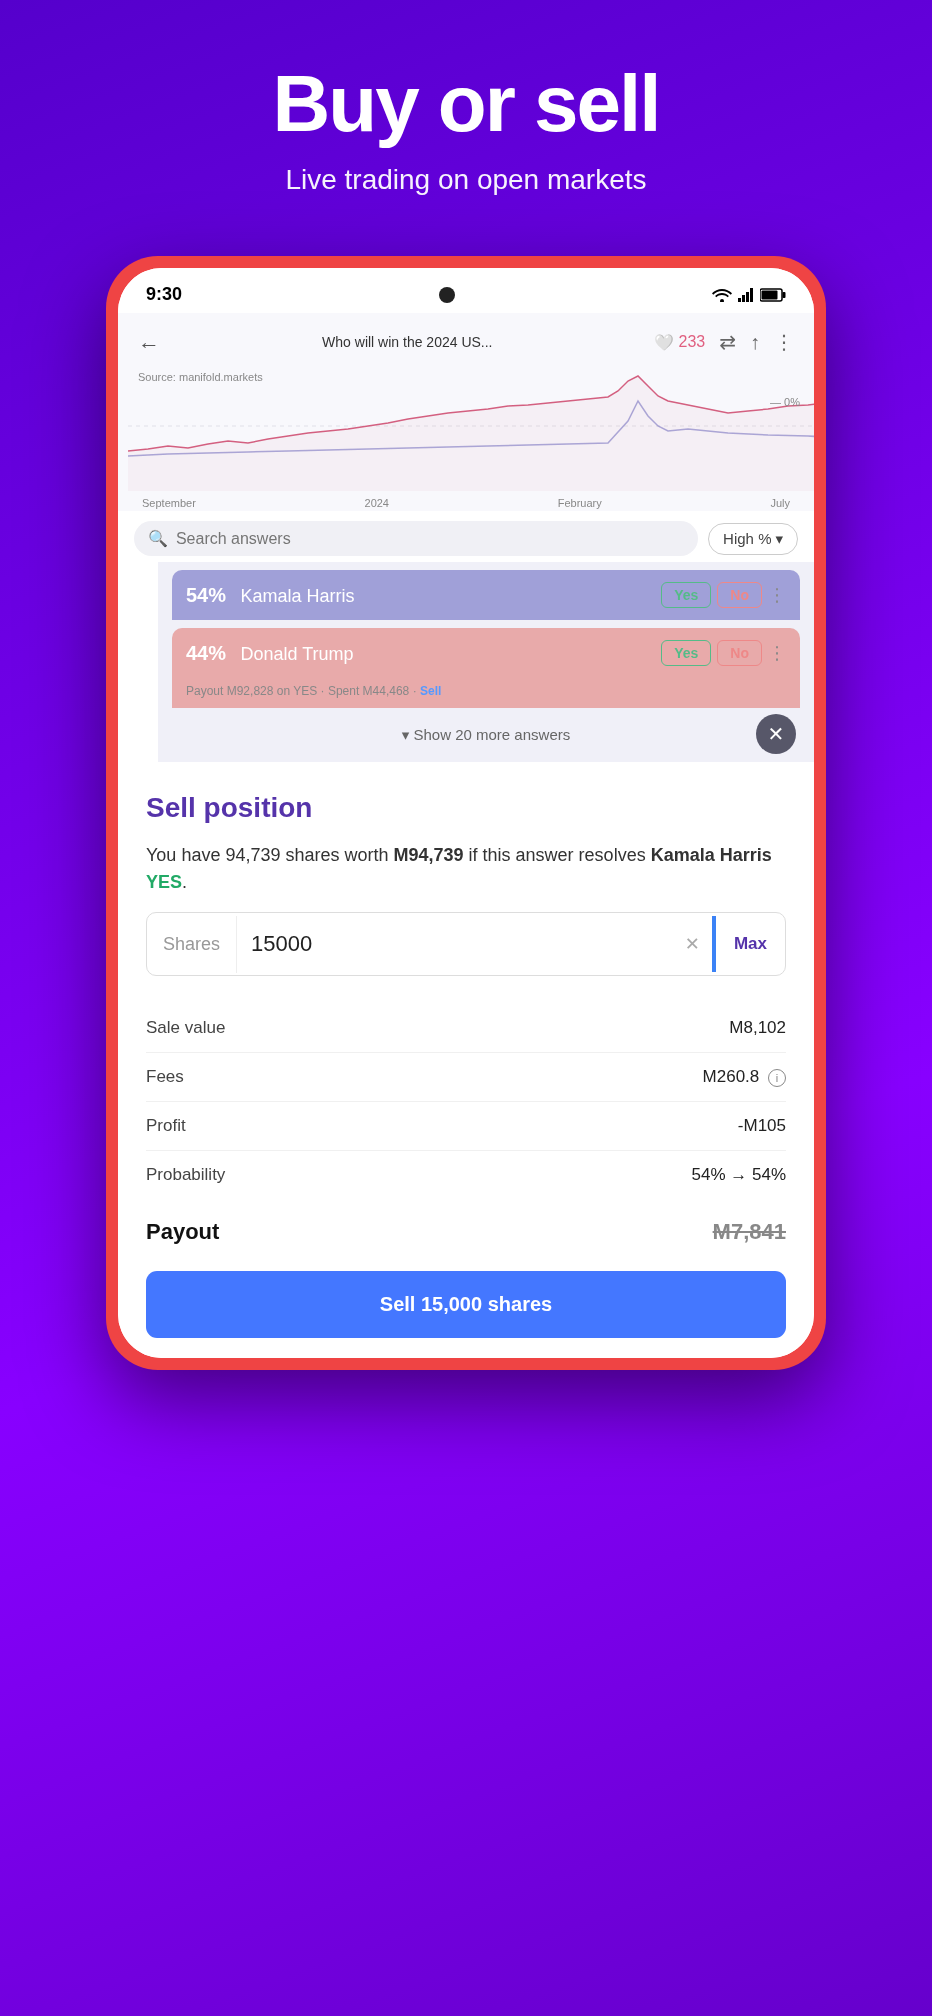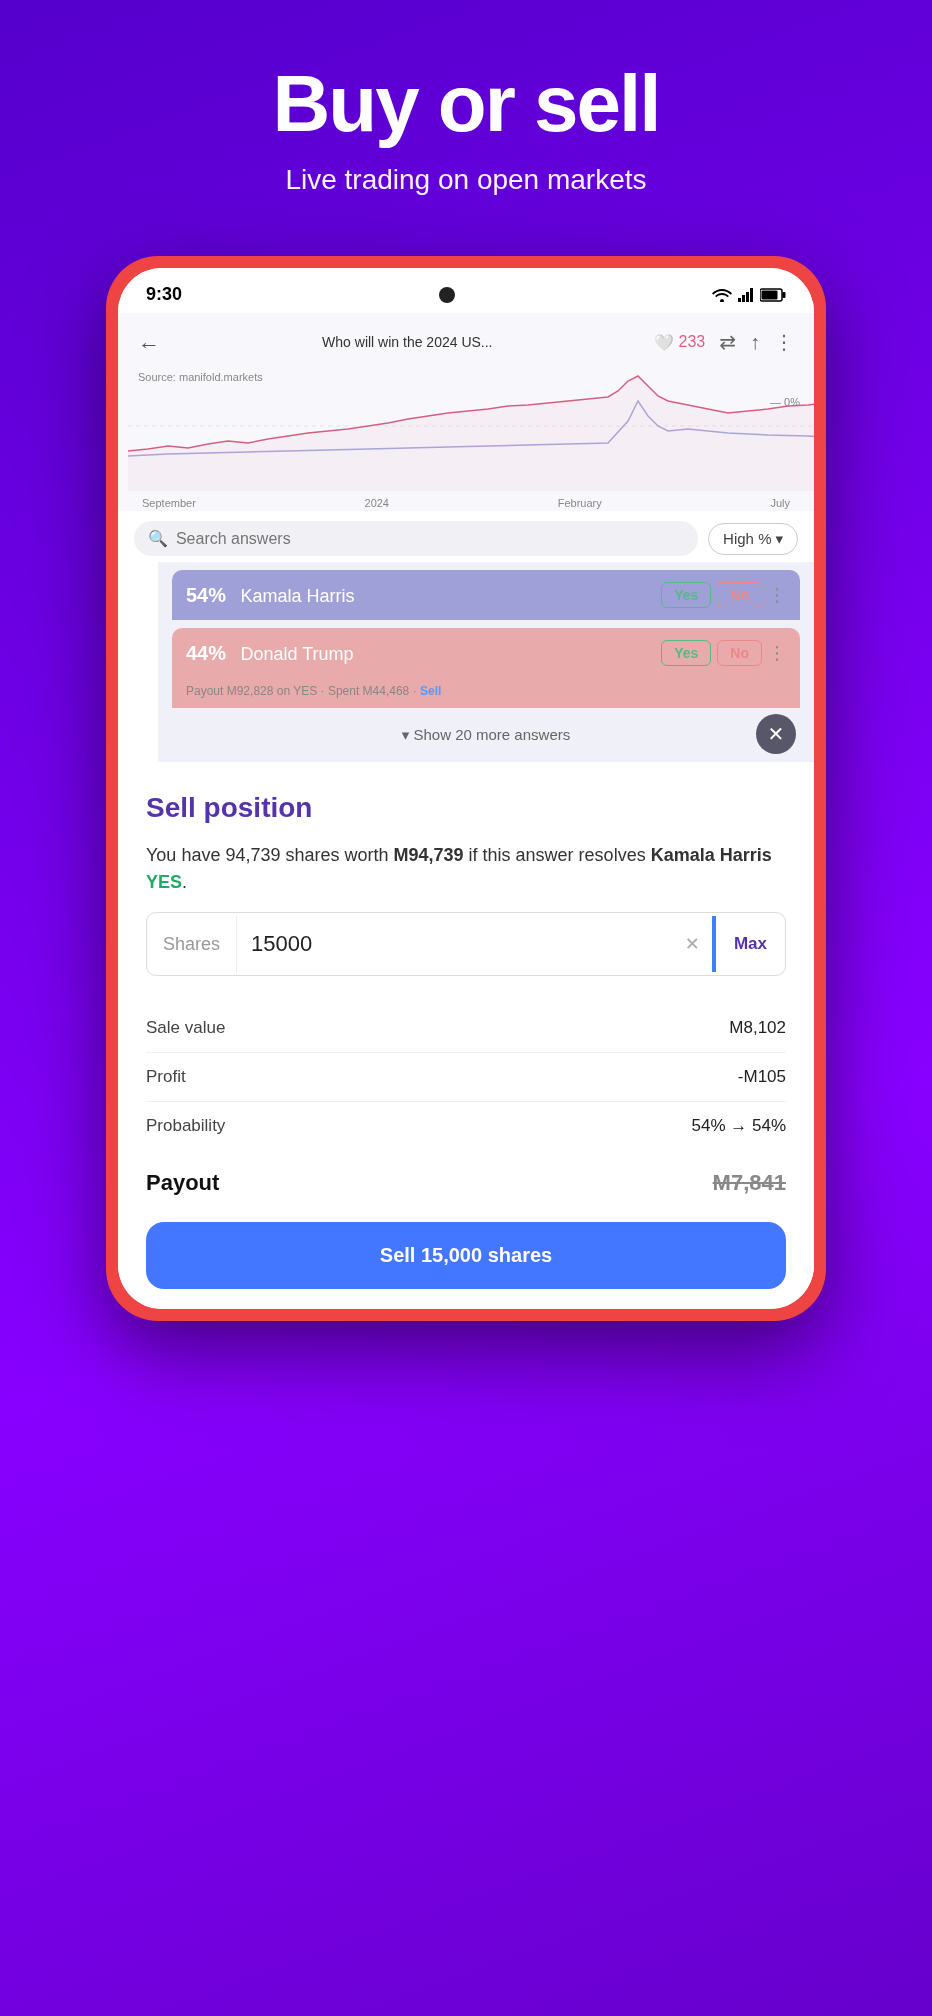--- a/index.html
+++ b/index.html
@@ -388,21 +388,21 @@
     }
 
     
     .sell-btn {
       width: 100%;
       background: #4477ff;
       color: #fff;
       font-size: 20px;
       font-weight: 600;
       padding: 22px;
-      border-radius: 18px;
+      border-radius: 11px;
       border: none;
       cursor: pointer;
       margin-top: 20px;
       text-align: center;
     }
 
     .info-icon {
       display: inline-flex;
       width: 18px;
       height: 18px;
@@ -569,20 +569,24 @@
         <span class="shares-max">Max</span>
       </div>
 
       
       <div>
         <div class="summary-row">
           <span class="summary-label">Sale value</span>
           <span class="summary-value">M8,102</span>
         </div>
         <div class="summary-row">
+          <span class="summary-label">Fees</span>
+          <span class="summary-value">M260.8 <span class="info-icon">i</span></span>
+        </div>
+        <div class="summary-row">
           <span class="summary-label">Profit</span>
           <span class="summary-value">-M105</span>
         </div>
         <div class="summary-row">
           <span class="summary-label">Probability</span>
           <span class="summary-value">54% → 54%</span>
         </div>
       </div>
 
       

